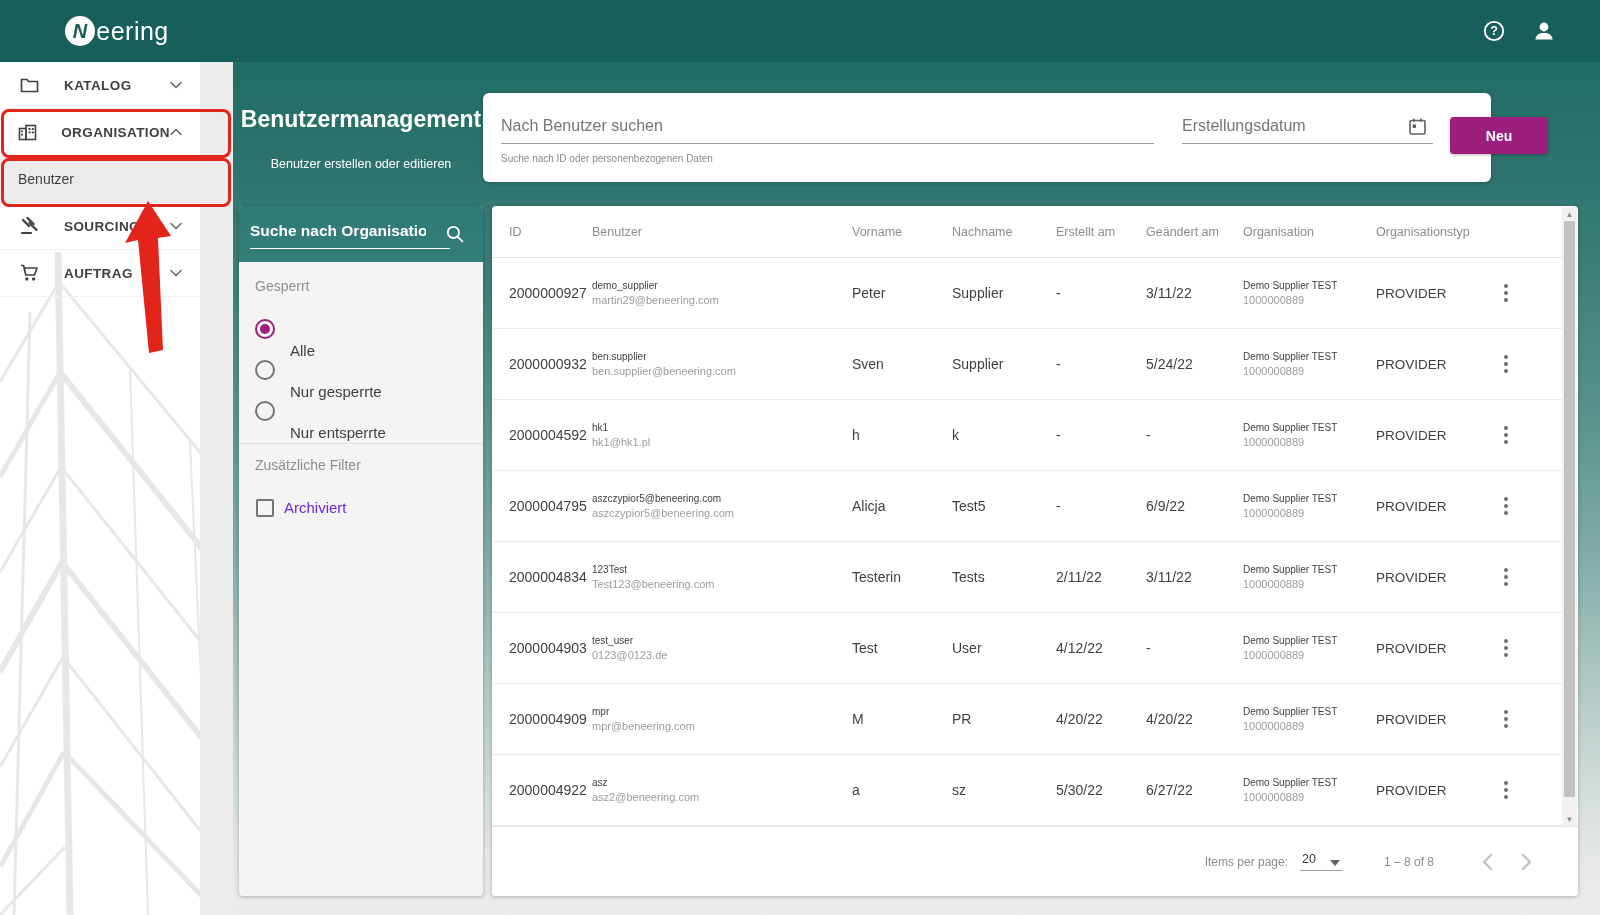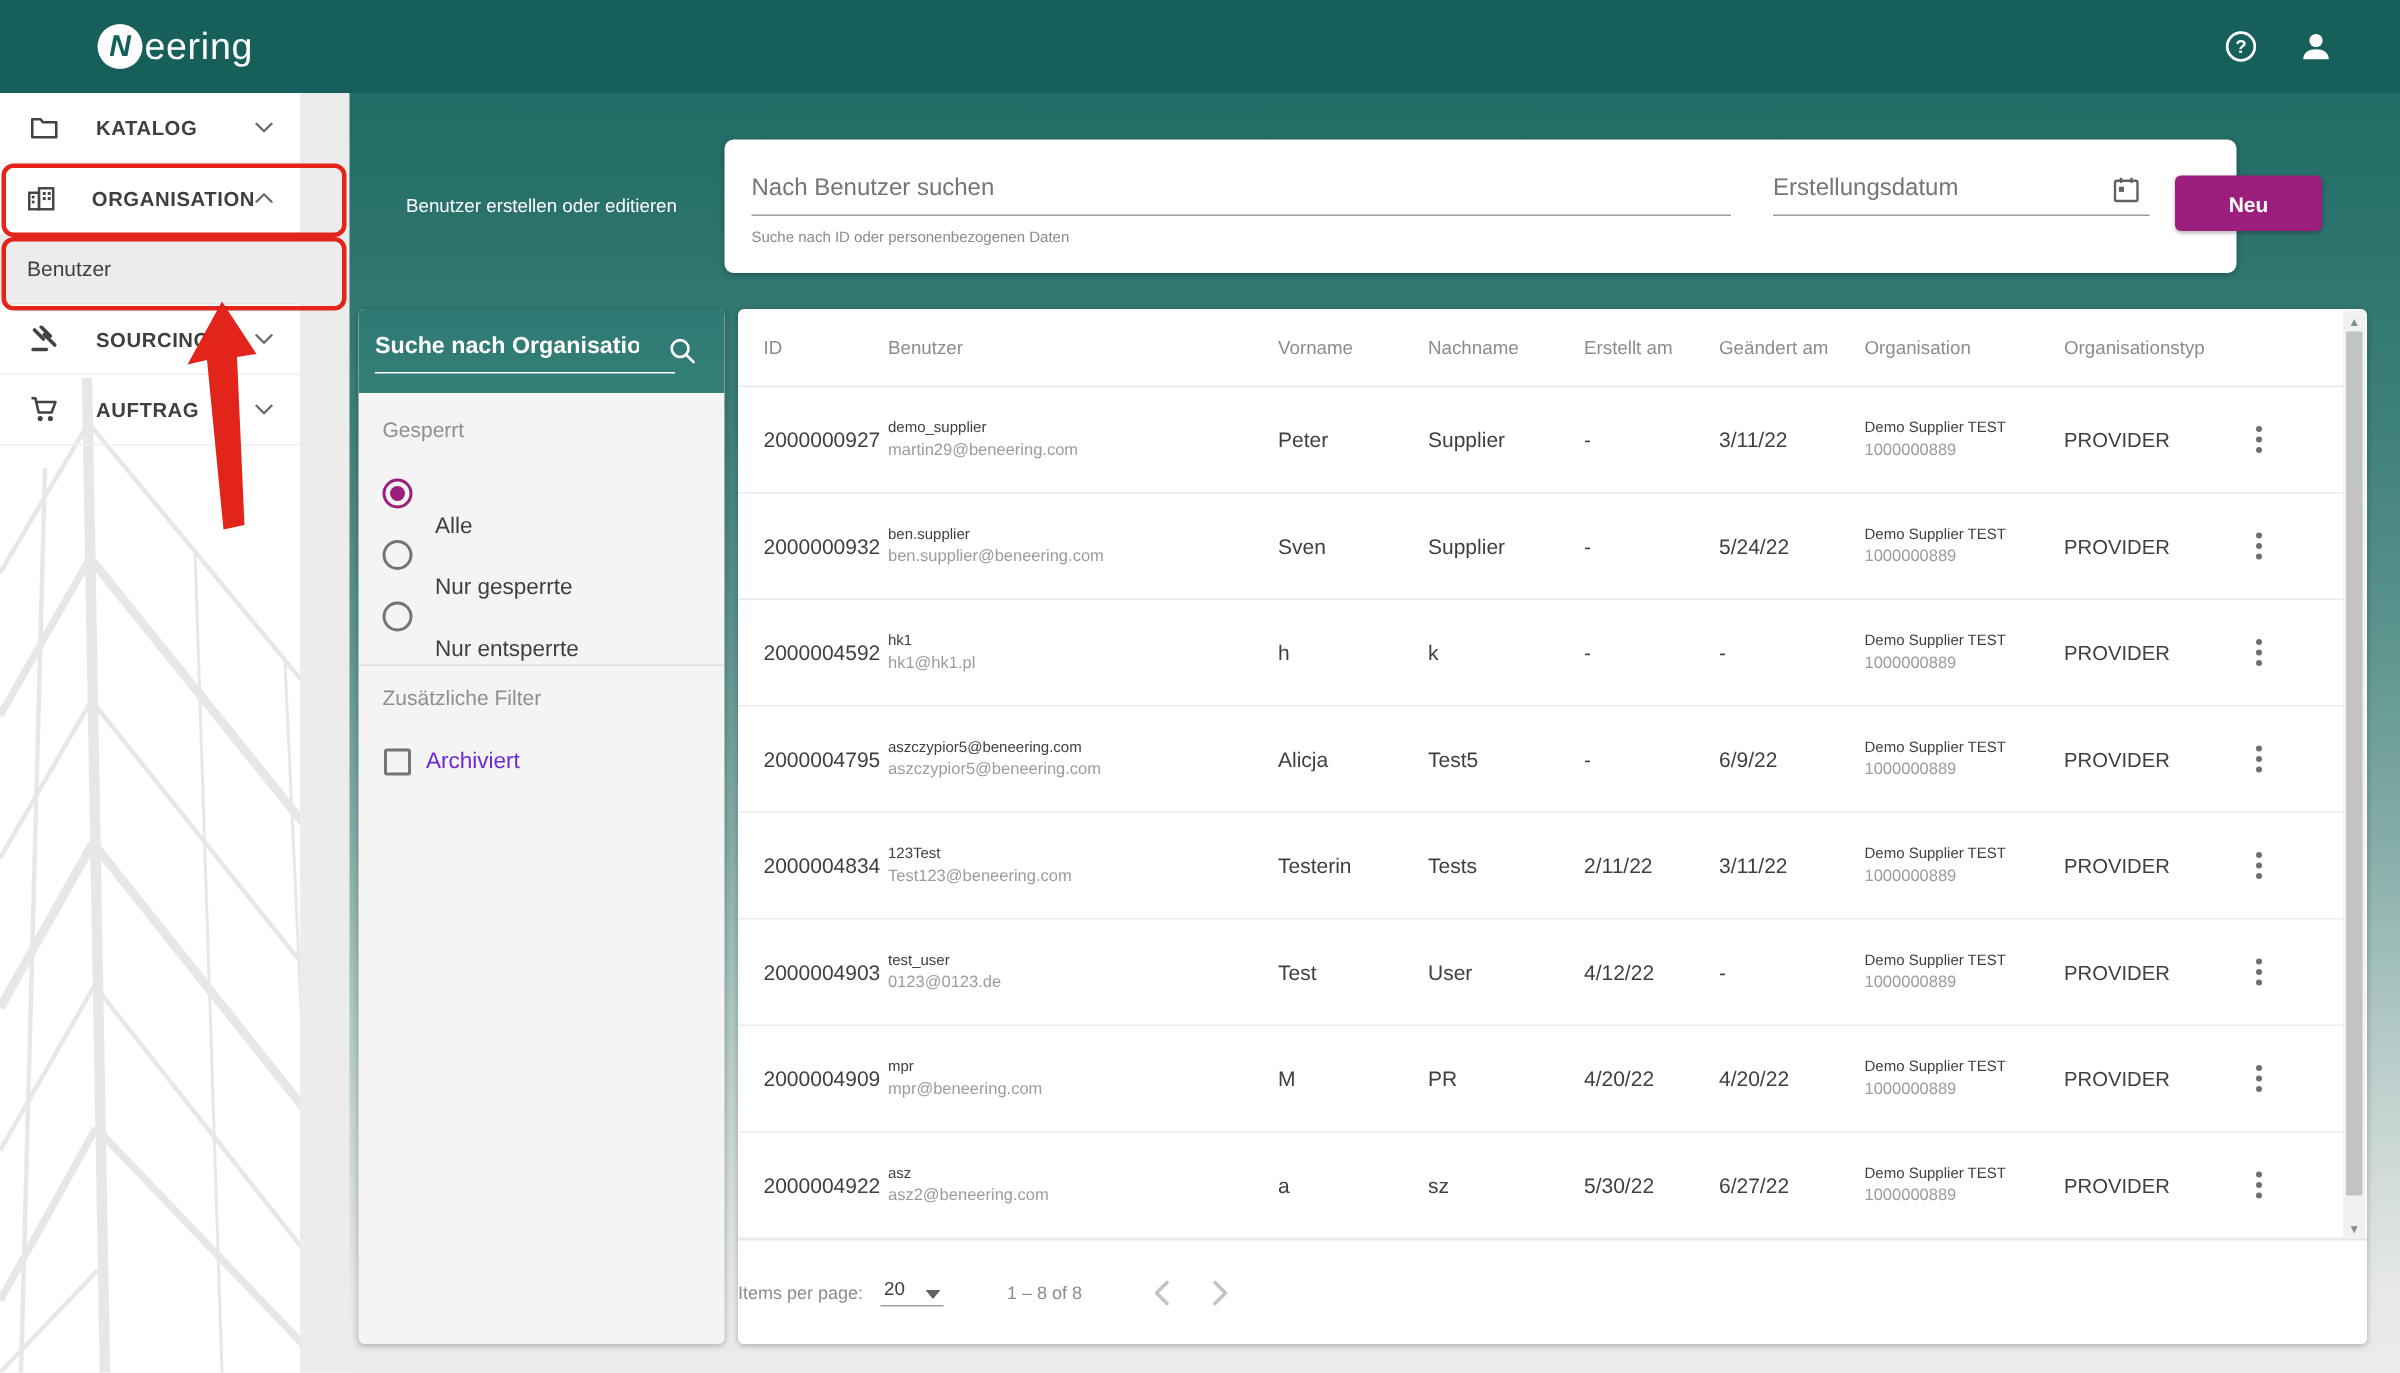--- a/index.html
+++ b/index.html
@@ -72,21 +72,21 @@
   .tgrid { display:grid; grid-template-columns:83px 260px 100px 104px 90px 97px 133px 112px 1fr; padding-left:17px; padding-right:20px; align-items:center; }
   #thead { height:52px; border-bottom:1px solid #e6e6e6; }
   #thead .hcell { font-size:12.5px; color:#8C8C8C; }
   .trow { height:71px; border-bottom:1px solid #ebebeb; }
   .cell { font-size:14px; color:#3F3F3F; }
   .cell .primary { font-size:10px; color:#3F3F3F; }
   .cell .secondary { font-size:11px; color:#9C9C9C; margin-top:3px; }
   .cell.c-typ { font-size:13.5px; }
   .kebab { width:24px; height:24px; display:flex; flex-direction:column; align-items:center; justify-content:center; gap:3px; cursor:pointer; margin-left:6px; }
   .kebab i { width:4px; height:4px; border-radius:50%; background:#6e6e6e; display:block; }
-  #tfoot { position:absolute; left:0; bottom:0; width:100%; height:70px; border-top:1px solid #e6e6e6; display:flex; align-items:center; justify-content:flex-start; padding-right:46px; background:#fff; }
+  #tfoot { position:absolute; left:0; bottom:0; width:100%; height:70px; border-top:1px solid #e6e6e6; display:flex; align-items:center; justify-content:flex-end; padding-right:46px; background:#fff; }
   #tfoot .plabel { font-size:12px; color:#8C8C8C; }
   #per-page { display:flex; align-items:end; gap:14px; margin-left:12px; border-bottom:1px solid #9e9e9e; padding:0 2px 4px 2px; cursor:pointer; }
   #per-page .pvalue { font-size:12.5px; color:#3F3F3F; }
   #range-label { font-size:12px; color:#8C8C8C; margin-left:42px; }
   .page-chev { margin-left:28px; cursor:default; display:flex; }
   #chev-prev { margin-left:48px; }
 
   
   #vscroll { position:absolute; top:1px; right:1px; width:15px; height:619px; background:#f1f1f1; }
   #vscroll .thumb { position:absolute; left:2px; right:2px; top:14px; height:576px; background:#c3c3c3; border-radius:1px; }
@@ -218,20 +218,21 @@
 
 <div id="anno-box-org" class="anno-box"></div>
 <div id="anno-box-ben" class="anno-box"></div>
 <svg id="anno-arrow" width="64" height="160" viewBox="0 0 64 160">
   <polygon points="24,3 47,38 34,40 39,152 25,155 14,42 1,45" fill="#E3241B"></polygon>
 </svg>
 
 <div id="main">
 
   <div id="title-block">
+    <div id="page-title">Benutzermanagement</div>
     <div id="page-subtitle">Benutzer erstellen oder editieren</div>
   </div>
 
   <div id="search-card">
     <input id="user-search" type="text" placeholder="Nach Benutzer suchen" style="">
     <div id="user-search-helper">Suche nach ID oder personenbezogenen Daten</div>
     <input id="date-search" type="text" placeholder="Erstellungsdatum" style="">
     <span id="calendar-btn">
       <svg width="19" height="19" viewBox="0 0 19 19">
           <rect x="2" y="3.5" width="15" height="13.5" rx="1.2" fill="none" stroke="#616161" stroke-width="1.6"></rect>

